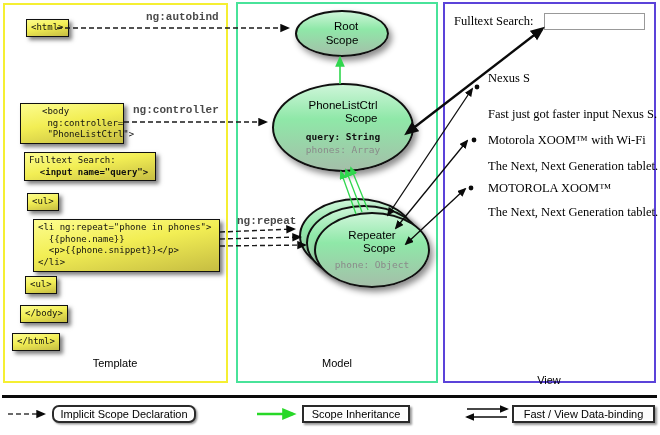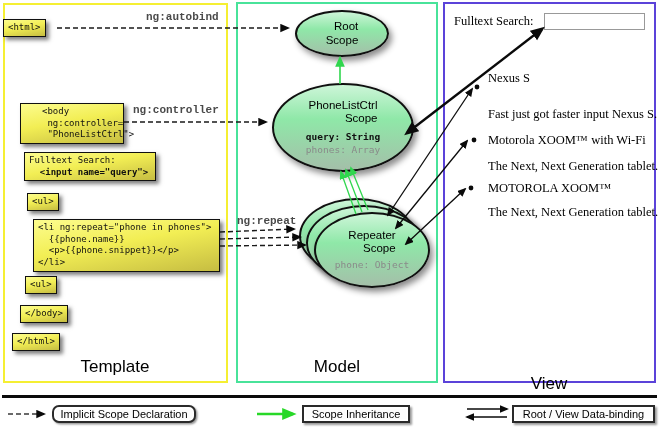--- a/index.html
+++ b/index.html
@@ -2,21 +2,21 @@
 <html style="--template-border: #f5ef32; --model-border: #48e39a; --view-border: #5b43d9; --scope-green: #2fd64d; --legend-green: #28d828;"><head>
 <meta charset="utf-8">
 <style>
   html,body{margin:0;padding:0;background:#fff;}
   #canvas{position:relative;width:660px;height:435px;background:#fff;overflow:hidden;
           font-family:"Liberation Sans",sans-serif;}
   .panel{position:absolute;background:#fff;border:2px solid;}
   .panel.template{border-color:var(--template-border,#f5ef32);}
   .panel.model{border-color:var(--model-border,#48e39a);}
   .panel.view{border-color:var(--view-border,#5b43d9);}
-  .panel-label{position:absolute;font-size:17px;color:#000;text-align:center;
+  .panel-label{position:absolute;font-size:11px;color:#000;text-align:center;
                font-family:"Liberation Sans",sans-serif;}
   .codebox{position:absolute;box-sizing:border-box;
            background:linear-gradient(170deg,#fcfc8e 0%,#f2ee54 45%,#c6bd42 100%);
            border:1.5px solid #111;box-shadow:2.5px 3px 4px rgba(0,0,0,.5);
            font-family:"DejaVu Sans Mono","Liberation Mono",monospace;
            font-size:9px;line-height:1.3;color:#111;padding:2px 4px;white-space:pre;z-index:2;}
   .codebox .bold{font-weight:bold;}
   .edge-label{position:absolute;font-family:Liberation Mono, monospace;
               font-size:11px;font-weight:bold;color:#4a4a4a;z-index:2;white-space:pre;}
   .ellipse{position:absolute;border:2px solid #101010;border-radius:50%;
@@ -54,21 +54,21 @@
 <div id="canvas">
 
   <div class="panel template" style="left:3px;top:3px;width:221px;height:376px;"></div>
   <div class="panel model" style="left:236px;top:2px;width:198px;height:377px;"></div>
   <div class="panel view" style="left:443px;top:2px;width:209px;height:377px;"></div>
 
   <div class="panel-label" style="left:30px;top:357px;width:170px;">Template</div>
   <div class="panel-label" style="left:252px;top:357px;width:170px;">Model</div>
   <div class="panel-label" style="left:464px;top:374px;width:170px;">View</div>
 
-  <div class="codebox" style="left:3px;top:19px;">&lt;html&gt;</div>
+  <div class="codebox" style="left:26px;top:19px;">&lt;html&gt;</div>
   <div class="codebox" style="left:20px;top:103px;width:104px;padding-left:21px;">&lt;body
  ng:controller=
  "PhoneListCtrl"&gt;</div>
   <div class="codebox" style="left:24px;top:152px;width:132px;"><span>Fulltext Search:</span>
 <span class="bold">  &lt;input name="query"&gt;</span></div>
   <div class="codebox" style="left:27px;top:193px;">&lt;ul&gt;</div>
   <div class="codebox" style="left:33px;top:219px;width:187px;">&lt;li ng:repeat="phone in phones"&gt;
   {{phone.name}}
   &lt;p&gt;{{phone.snippet}}&lt;/p&gt;
 &lt;/li&gt;</div>
@@ -108,21 +108,21 @@
   <div class="view-text serif" style="left:488px;top:71px;">Nexus S</div>
   <div class="view-text serif" style="left:488px;top:107px;">Fast just got faster input Nexus S.</div>
   <div class="view-text serif" style="left:488px;top:133px;">Motorola XOOM™  with Wi-Fi</div>
   <div class="view-text serif" style="left:488px;top:159px;">The Next, Next Generation tablet.</div>
   <div class="view-text serif" style="left:488px;top:181px;">MOTOROLA XOOM™</div>
   <div class="view-text serif" style="left:488px;top:205px;">The Next, Next Generation tablet.</div>
 
   <div class="divider" style="left:2px;top:395px;width:655px;height:3px;"></div>
   <div class="legend-box" style="left:52px;top:405px;width:144px;height:18px;border-radius:7px;">Implicit Scope Declaration</div>
   <div class="legend-box" style="left:302px;top:405px;width:108px;height:18px;">Scope Inheritance</div>
-  <div class="legend-box" style="left:512px;top:405px;width:143px;height:18px;">Root / View Data-binding</div>
+  <div class="legend-box" style="left:512px;top:405px;width:143px;height:18px;">Fast / View Data-binding</div>
 
   <svg class="overlay" width="660" height="435" viewBox="0 0 660 435">
     <defs>
       <marker id="mB" markerWidth="7" markerHeight="7" refX="5.5" refY="3" orient="auto-start-reverse" markerUnits="strokeWidth">
         <path d="M0,0 L7,3 L0,6 Z" class="mk-black"></path>
       </marker>
       <marker id="mBbig" markerWidth="6" markerHeight="6" refX="4.5" refY="2.5" orient="auto-start-reverse" markerUnits="strokeWidth">
         <path d="M0,0 L6,2.5 L0,5 Z" class="mk-black"></path>
       </marker>
       <marker id="mG" markerWidth="7" markerHeight="7" refX="5.5" refY="3" orient="auto-start-reverse" markerUnits="strokeWidth">

